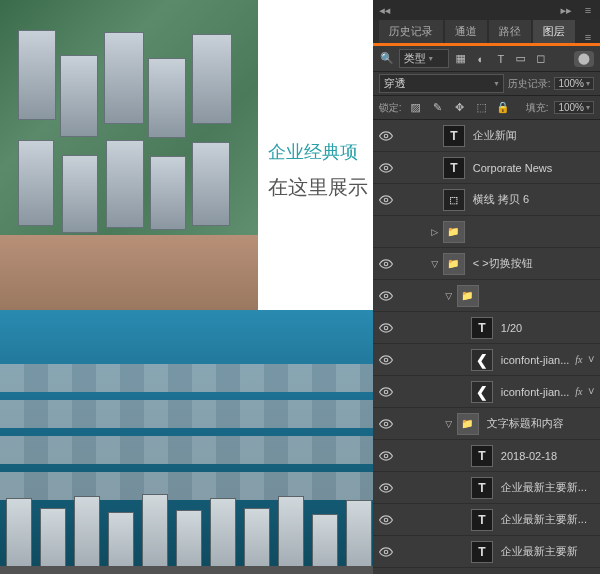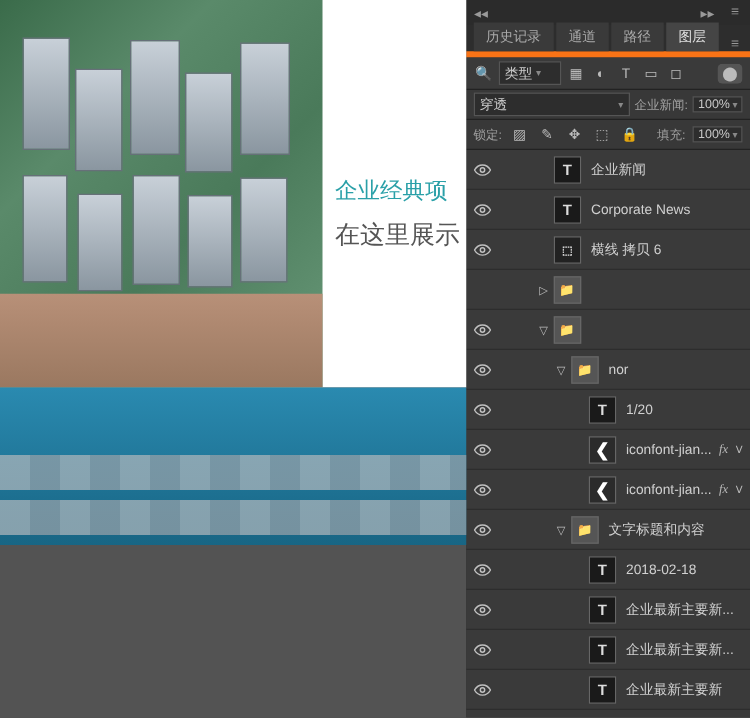--- a/index.html
+++ b/index.html
@@ -1,17 +1,17 @@
 <!DOCTYPE html>
 <html><head>
 <meta charset="utf-8">
 <style>
   * { box-sizing: border-box; margin: 0; padding: 0; font-family: "Microsoft YaHei", sans-serif; }
   body { background: #535353; width: 600px; height: 574px; overflow: hidden; display: flex; }
-  .canvas { width: 390px; height: 436px; position: relative; overflow: hidden; }
+  .canvas { width: 390px; height: 566px; position: relative; overflow: hidden; }
   .canvas-top { width: 390px; height: 310px; position: relative; background: #fff; }
   .img1 { width: 258px; height: 310px; background: linear-gradient(135deg,#3a6b4a 0%,#5a8a6a 30%,#4a7a5a 60%,#6a9a7a 100%); position: relative; overflow: hidden; }
   .bld { position: absolute; background: linear-gradient(180deg,#c8d0d8,#8a96a0); border: 1px solid #667078; }
   .b1 { left:18px; top:30px; width:38px; height:90px; }
   .b2 { left:60px; top:55px; width:38px; height:82px; }
   .b3 { left:104px; top:32px; width:40px; height:92px; }
   .b4 { left:148px; top:58px; width:38px; height:80px; }
   .b5 { left:192px; top:34px; width:40px; height:90px; }
   .b6 { left:18px; top:140px; width:36px; height:86px; }
   .b7 { left:62px; top:155px; width:36px; height:78px; }
@@ -23,21 +23,21 @@
   .text-area .t1 { color: #2aa0a8; font-size: 18px; margin-bottom: 10px; }
   .text-area .t2 { color: #555; font-size: 20px; }
   .canvas-bottom { width: 390px; height: 264px; background: linear-gradient(180deg,#2a8ab0 0%,#1a6a8a 40%,#0e4a5e 100%); position: relative; overflow: hidden; }
   .row { position:absolute; left:0; width:100%; height:28px; background: repeating-linear-gradient(90deg,#aab4ba 0 24px,#94a0a8 24px 48px); opacity:0.75; }
   .r1 { top:54px; } .r2 { top:90px; } .r3 { top:126px; } .r4 { top:162px; }
   .towers { position:absolute; left:0; top:178px; width:100%; height:120px; }
   .tw { position:absolute; bottom:0; width:26px; background: linear-gradient(180deg,#d0d8dc,#8a949c); border:1px solid #5a6468; }
   .panels { flex:1; background:#333333; display:flex; flex-direction:column; color:#c8c8c8; font-size:11px; }
   .top-controls { height:20px; background:#2b2b2b; display:flex; align-items:center; justify-content:flex-end; padding:0 6px; gap:10px; }
   .tc-icon { width:12px; height:12px; display:flex; align-items:center; justify-content:center; color:#999; }
-  .tabs { height:26px; background:#2d2d2d; display:flex; align-items:flex-end; padding:0 6px; gap:2px; border-bottom:5px solid #f97316; }
+  .tabs { height:26px; background:#2d2d2d; display:flex; align-items:flex-end; padding:0 6px; gap:2px; border-bottom:3px solid #f97316; }
   .tab { padding:4px 10px; background:#3a3a3a; color:#aaa; font-size:11px; cursor:pointer; }
   .tab.active { background:#454545; color:#e0e0e0;text-align:center; }
   .controls-row { height:26px; background:#3a3a3a; display:flex; align-items:center; padding:0 6px; gap:4px; border-bottom:1px solid #222; }
   .dropdown { background:#2d2d2d; border:1px solid #555; color:#ccc; padding:1px 4px; font-size:11px; display:flex; align-items:center; gap:3px; min-width:50px; }
   .chev { font-size:8px; color:#888; }
   .mini-icon { width:16px; height:16px; display:inline-flex; align-items:center; justify-content:center; color:#bbb; border:1px solid transparent; font-size:11px; }
   .opacity-row { height:24px; background:#383838; display:flex; align-items:center; padding:0 6px; gap:4px; border-bottom:1px solid #222; font-size:10px; }
   .lbl { color:#a0a0a0; }
   .val-drop { background:#2d2d2d; border:1px solid #555; padding:0 3px; display:flex; align-items:center; gap:2px; }
   .lock-row { height:24px; background:#383838; display:flex; align-items:center; padding:0 6px; gap:6px; border-bottom:1px solid #222; font-size:10px; }
@@ -127,21 +127,21 @@
     <span class="mini-icon">▭</span>
     <span class="mini-icon">◻</span>
     <span class="mini-icon" style="margin-left:auto;background:#555;width:20px;border-radius:4px">⬤</span>
   </div>
 
   <div class="opacity-row">
     <div class="dropdown" style="flex:1">
       <span>穿透</span>
       <span class="chev" style="margin-left:auto">▾</span>
     </div>
-    <span class="lbl">企业新闻:</span>
+    <span class="lbl">历史记录:</span>
     <div class="val-drop">
       <span>100%</span>
       <span class="chev">▾</span>
     </div>
   </div>
 
   <div class="lock-row">
     <span class="lbl">锁定:</span>
     <span class="mini-icon">▨</span>
     <span class="mini-icon">✎</span>
@@ -208,33 +208,33 @@
         <span class="eye">
           <svg viewBox="0 0 24 24" fill="none" stroke="currentColor" stroke-width="2">
             <path d="M1 12s4-7 11-7 11 7 11 7-4 7-11 7S1 12 1 12z"></path>
             <circle cx="12" cy="12" r="3"></circle>
           </svg>
         </span>
         <span class="spacer-col"></span>
         <span class="indent" style="width: 14px;"></span>
         <span class="twist">▽</span>
         <span class="thumb folder">📁</span>
+        <span class="layer-name">&lt; &gt;切换按钮</span>
       </div>
       <div class="layer">
         <span class="eye">
           <svg viewBox="0 0 24 24" fill="none" stroke="currentColor" stroke-width="2">
             <path d="M1 12s4-7 11-7 11 7 11 7-4 7-11 7S1 12 1 12z"></path>
             <circle cx="12" cy="12" r="3"></circle>
           </svg>
         </span>
         <span class="spacer-col"></span>
         <span class="indent" style="width: 28px;"></span>
         <span class="twist">▽</span>
         <span class="thumb folder">📁</span>
-        <span class="layer-name">nor</span>
       </div>
       <div class="layer">
         <span class="eye">
           <svg viewBox="0 0 24 24" fill="none" stroke="currentColor" stroke-width="2">
             <path d="M1 12s4-7 11-7 11 7 11 7-4 7-11 7S1 12 1 12z"></path>
             <circle cx="12" cy="12" r="3"></circle>
           </svg>
         </span>
         <span class="spacer-col"></span>
         <span class="indent" style="width: 42px;"></span>

